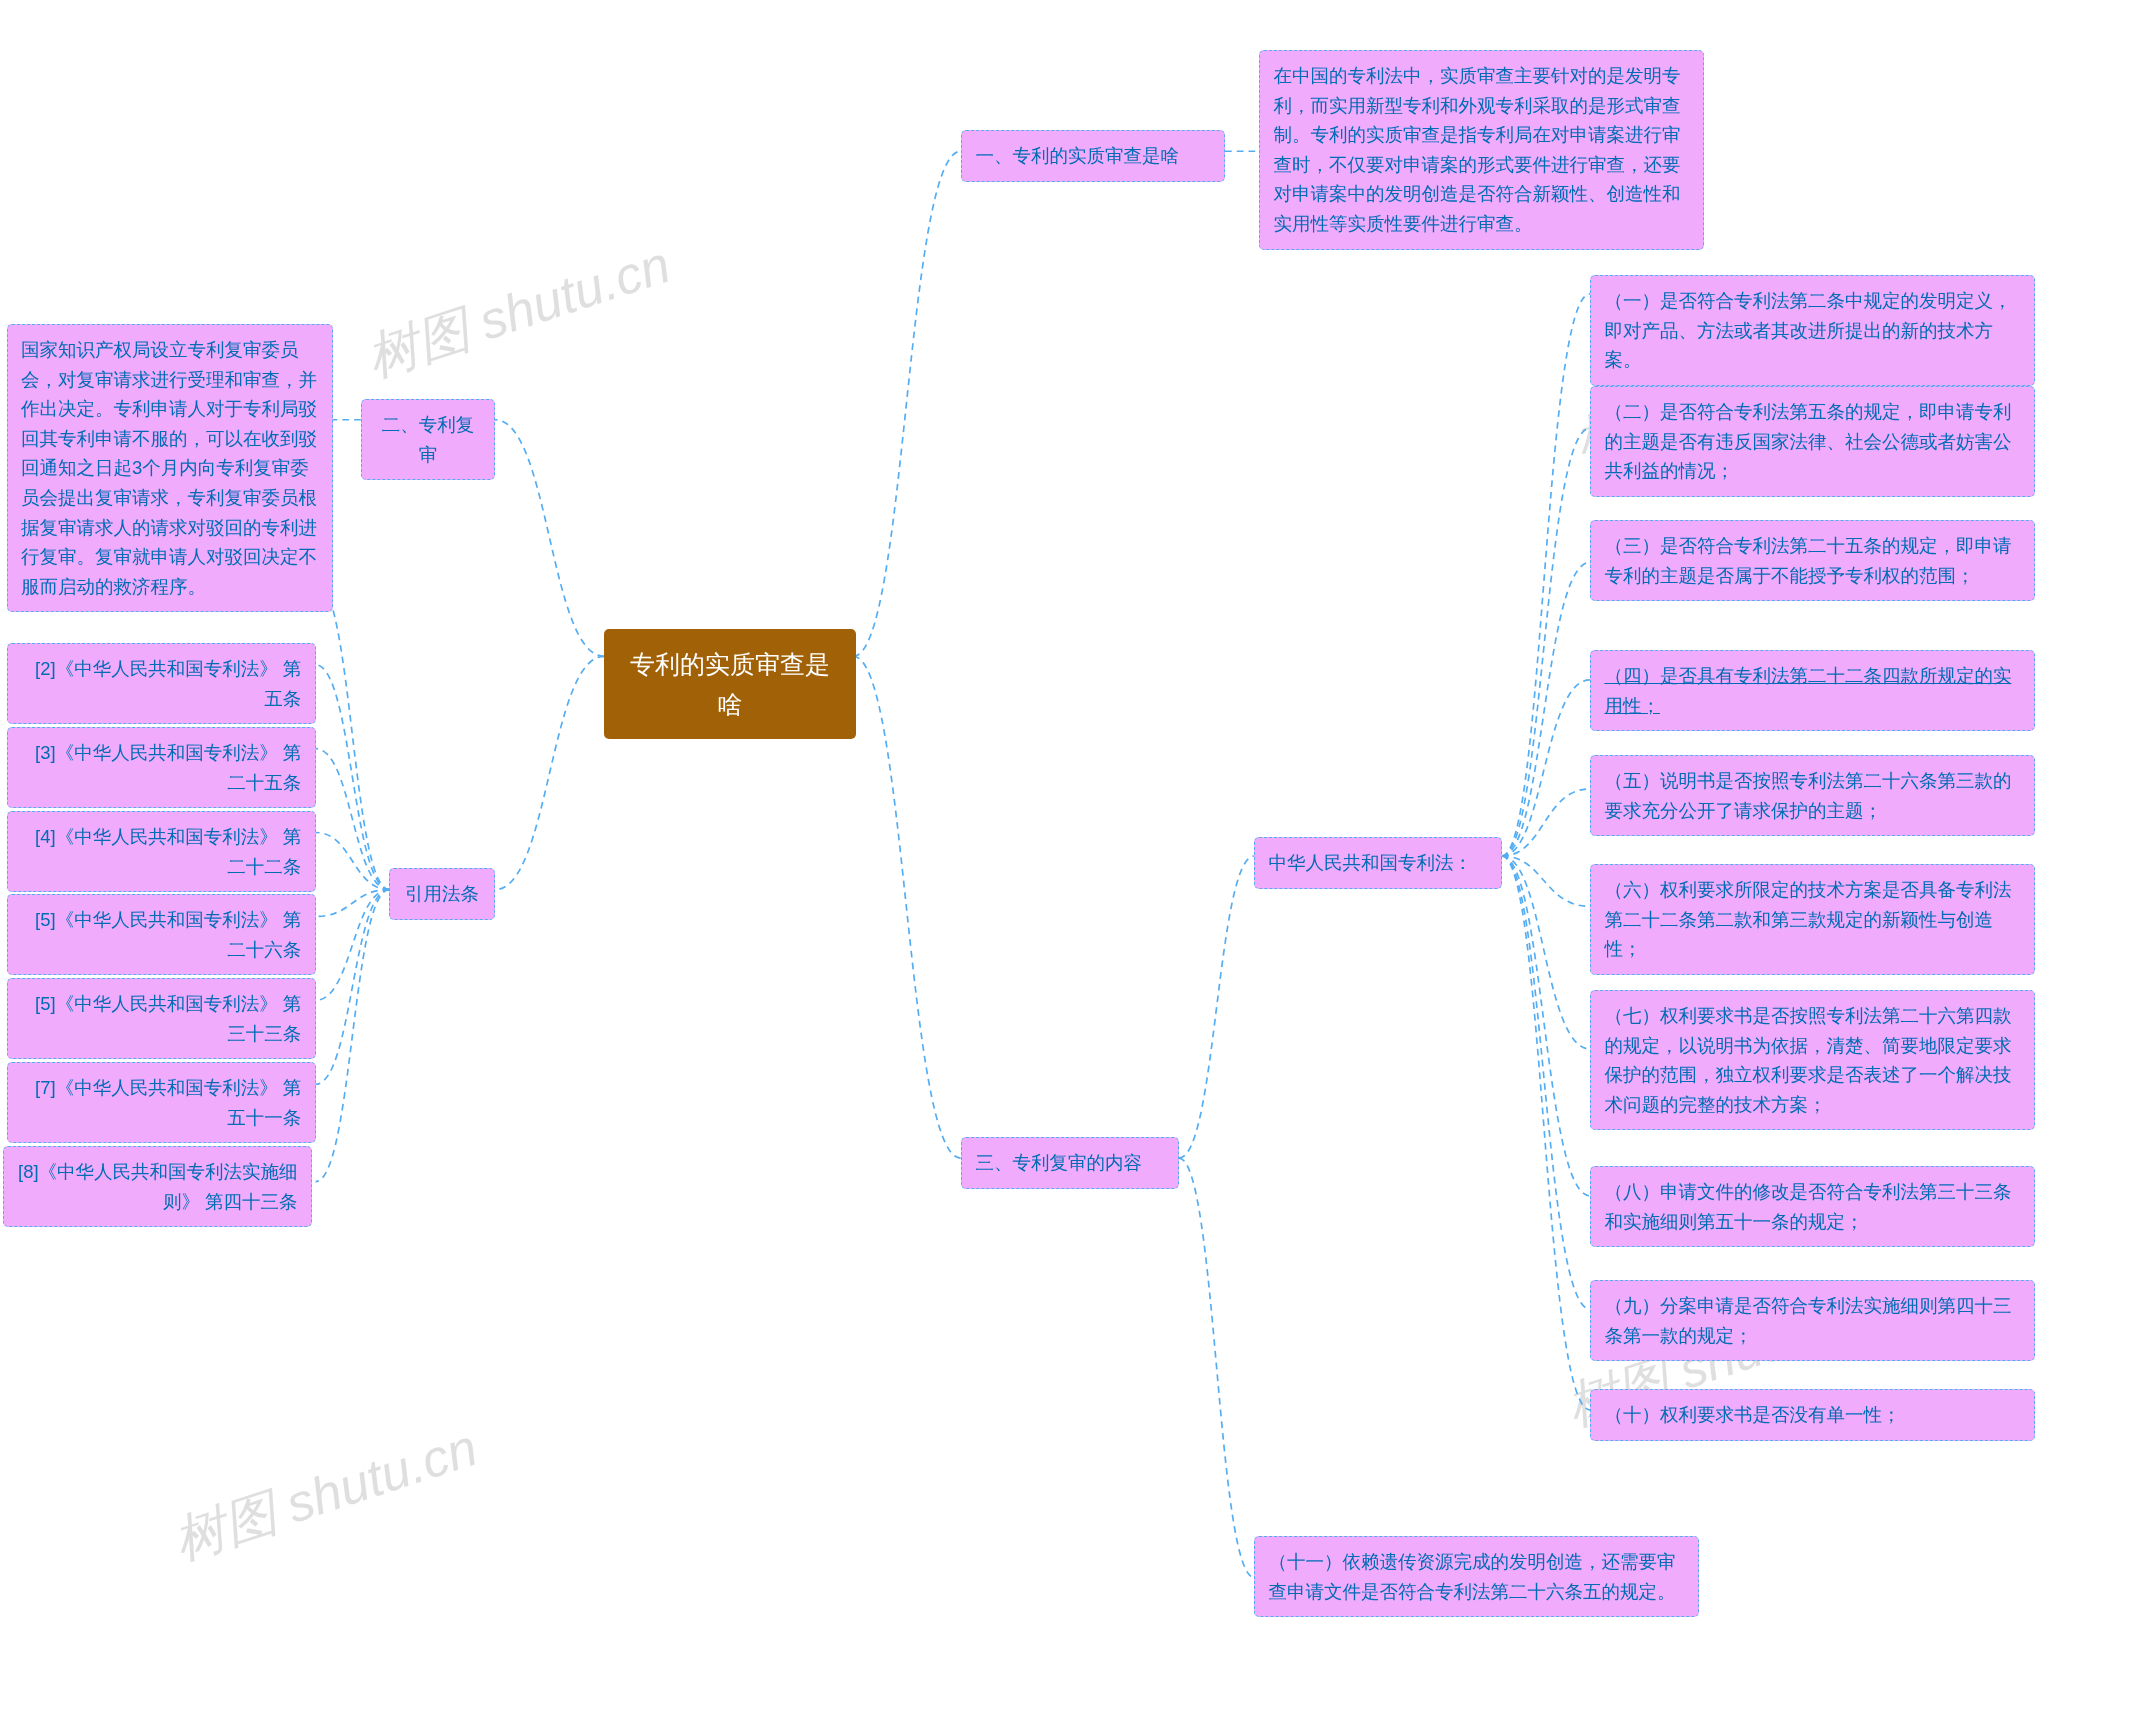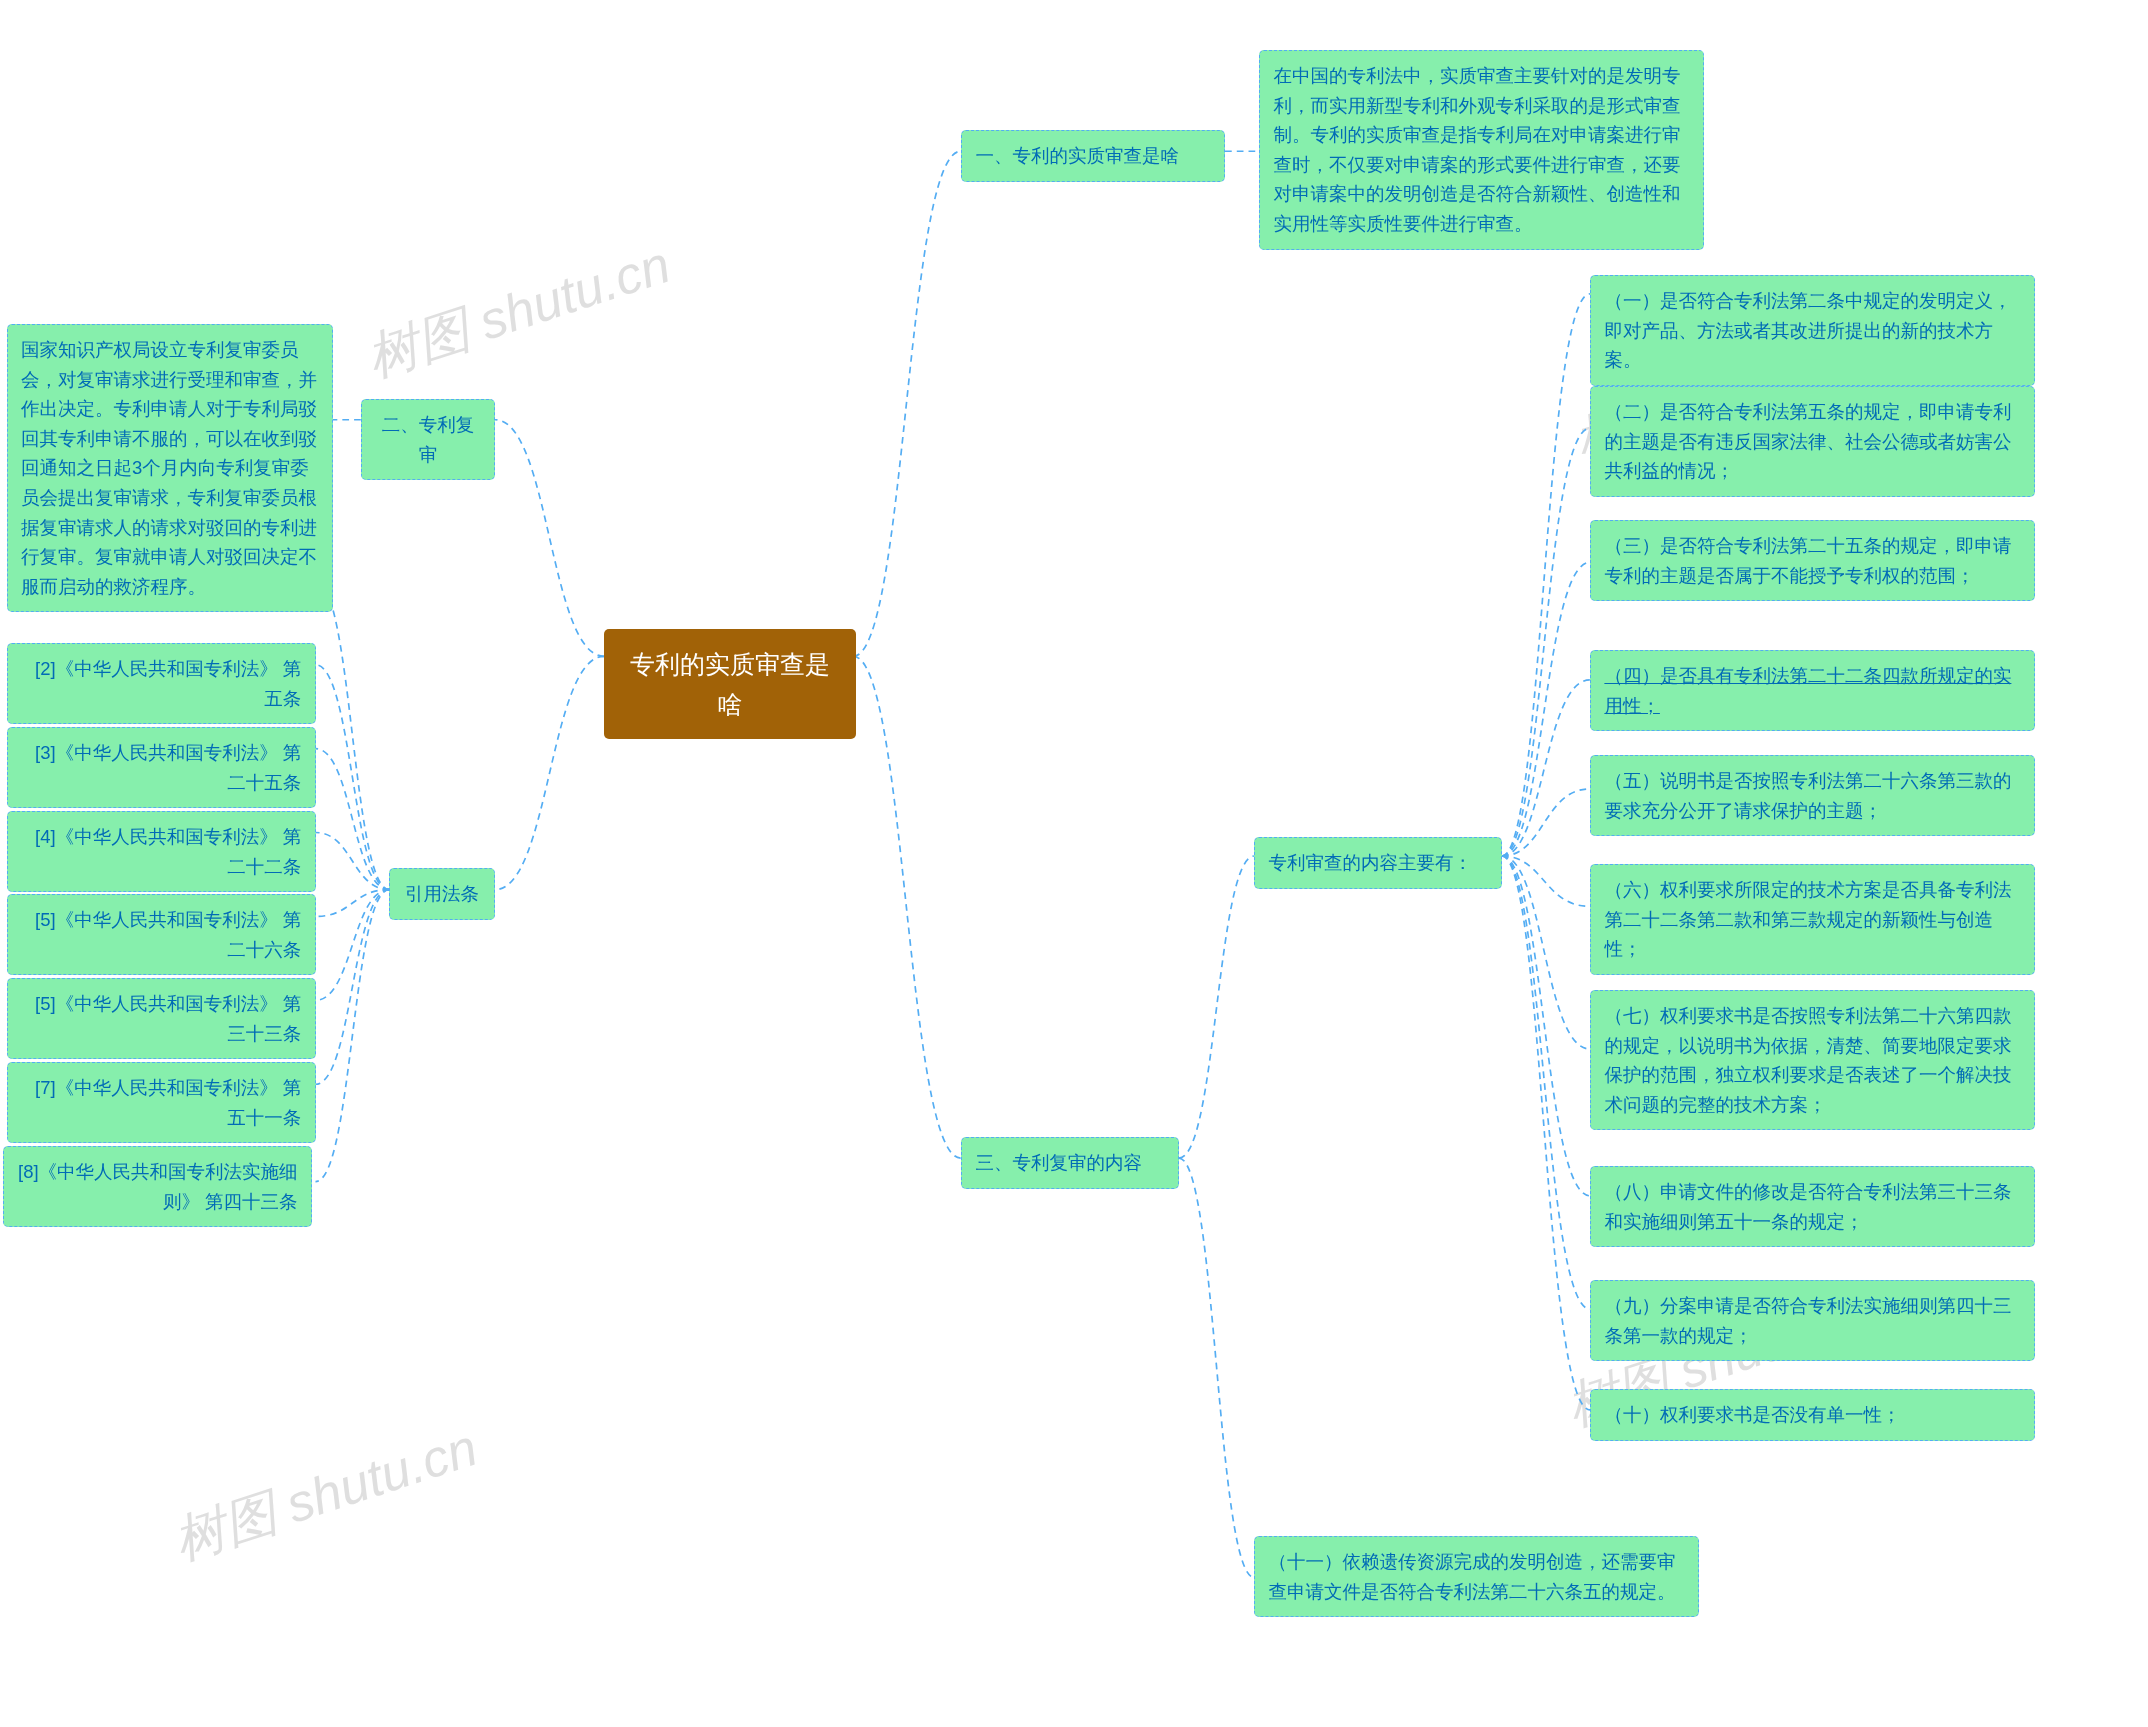--- a/index.html
+++ b/index.html
@@ -27,21 +27,21 @@
   color: #ffffff;
   font-size: 25px;
   font-weight: 500;
   border-radius: 5px;
   text-align: center;
   padding: 15px 23.5px;
 }
 .node.outline {
   border: 1.7px dashed #54adf3;
   border-radius: 5px;
-  background: #86efac;
+  background: #f0abfc;
 }
 .node.leaf {
   
 }
 svg.connector {
   position: absolute;
   top: 0;
   left: 0;
   width: 2148px;
   height: 1728px;
@@ -133,21 +133,21 @@
 
   <div class="node outline leaf" style="left:1259px; top:50px; width:445px;">
     <span>在中国的专利法中，实质审查主要针对的是发明专利，而实用新型专利和外观专利采取的是形式审查制。专利的实质审查是指专利局在对申请案进行审查时，不仅要对申请案的形式要件进行审查，还要对申请案中的发明创造是否符合新颖性、创造性和实用性等实质性要件进行审查。</span>
   </div>
 
   <div class="node outline leaf" style="left:6.7px; top:324px; width:326px;">
     <span>国家知识产权局设立专利复审委员会，对复审请求进行受理和审查，并作出决定。专利申请人对于专利局驳回其专利申请不服的，可以在收到驳回通知之日起3个月内向专利复审委员会提出复审请求，专利复审委员根据复审请求人的请求对驳回的专利进行复审。复审就申请人对驳回决定不服而启动的救济程序。</span>
   </div>
 
   <div class="node outline" style="left:1254px; top:837px; width:248px;">
-    <span>专利审查的内容主要有：</span>
+    <span>中华人民共和国专利法：</span>
   </div>
 
   <div class="node outline leaf" style="left:1590px; top:252px; width:445px;margin-top:23px;"><span>（一）是否符合专利法第二条中规定的发明定义，即对产品、方法或者其改进所提出的新的技术方案。</span></div>
   <div class="node outline leaf" style="left:1590px; top:386px; width:445px;"><span>（二）是否符合专利法第五条的规定，即申请专利的主题是否有违反国家法律、社会公德或者妨害公共利益的情况；</span></div>
   <div class="node outline leaf" style="left:1590px; top:520px; width:445px;"><span>（三）是否符合专利法第二十五条的规定，即申请专利的主题是否属于不能授予专利权的范围；</span></div>
   <div class="node outline leaf" style="left:1590px; top:650px; width:445px;text-decoration:underline;"><span>（四）是否具有专利法第二十二条四款所规定的实用性；</span></div>
   <div class="node outline leaf" style="left:1590px; top:755px; width:445px;"><span>（五）说明书是否按照专利法第二十六条第三款的要求充分公开了请求保护的主题；</span></div>
   <div class="node outline leaf" style="left:1590px; top:864px; width:445px;"><span>（六）权利要求所限定的技术方案是否具备专利法第二十二条第二款和第三款规定的新颖性与创造性；</span></div>
   <div class="node outline leaf" style="left:1590px; top:990px; width:445px;"><span>（七）权利要求书是否按照专利法第二十六第四款的规定，以说明书为依据，清楚、简要地限定要求保护的范围，独立权利要求是否表述了一个解决技术问题的完整的技术方案；</span></div>
   <div class="node outline leaf" style="left:1590px; top:1166px; width:445px;"><span>（八）申请文件的修改是否符合专利法第三十三条和实施细则第五十一条的规定；</span></div>

